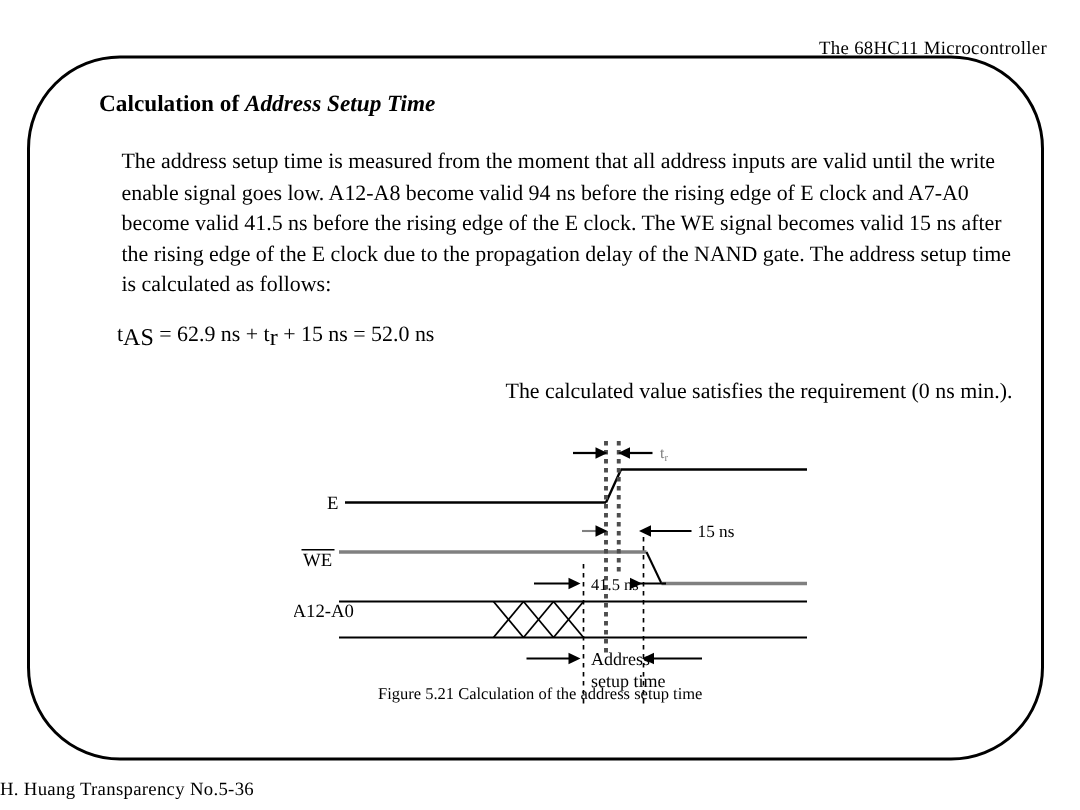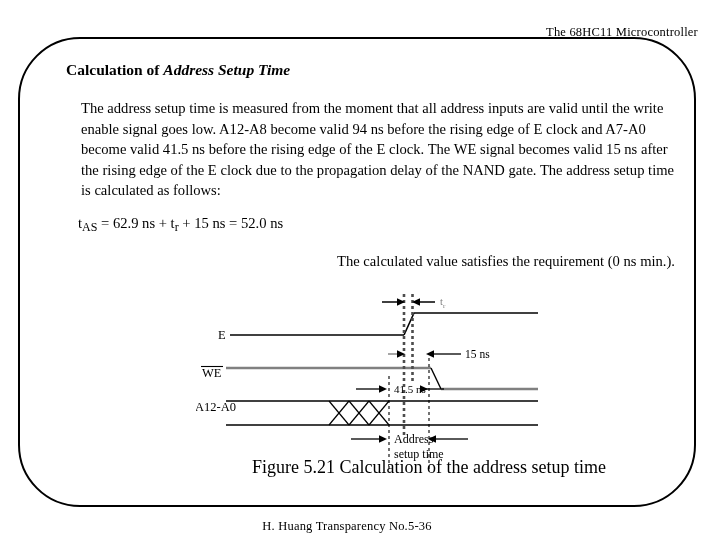--- a/index.html
+++ b/index.html
@@ -24,21 +24,21 @@
     width: 698px;
     text-align: right;
     font-size: 12.5px;
     letter-spacing: 0.2px;
   }
   .page-footer {
     position: absolute;
     top: 519px;
     left: 0;
     width: 694px;
-    text-align: center;
+    text-align: left;
     font-size: 12.5px;
     letter-spacing: 0.2px;
   }
 
   
   .slide-frame {
     position: absolute;
     left: 18px;
     top: 37px;
     width: 678px;
@@ -75,39 +75,39 @@
   #par-sat  { top: 251px; text-align: right; }
 
   .equation {
     position: absolute;
     left: 78px;
     top: 215px;
     font-size: 14.6px;
     white-space: nowrap;
   }
   .equation sub {
-    font-size: 12px;
+    font-size: 16px;
     vertical-align: -3px;
   }
 
   
   .diagram {
     position: absolute;
     left: 196px;
     top: 288px;
     width: 350px;
     height: 190px;
   }
   .diagram svg { display: block; }
 
   .fig-caption {
     position: absolute;
     left: 252px;
     top: 457px;
-    font-size: 18px;
+    font-size: 11px;
     white-space: nowrap;
   }
 </style>
 </head>
 <body>
 
 <div class="page-header">The 68HC11 Microcontroller</div>
 
 <div class="slide-frame"></div>
 

